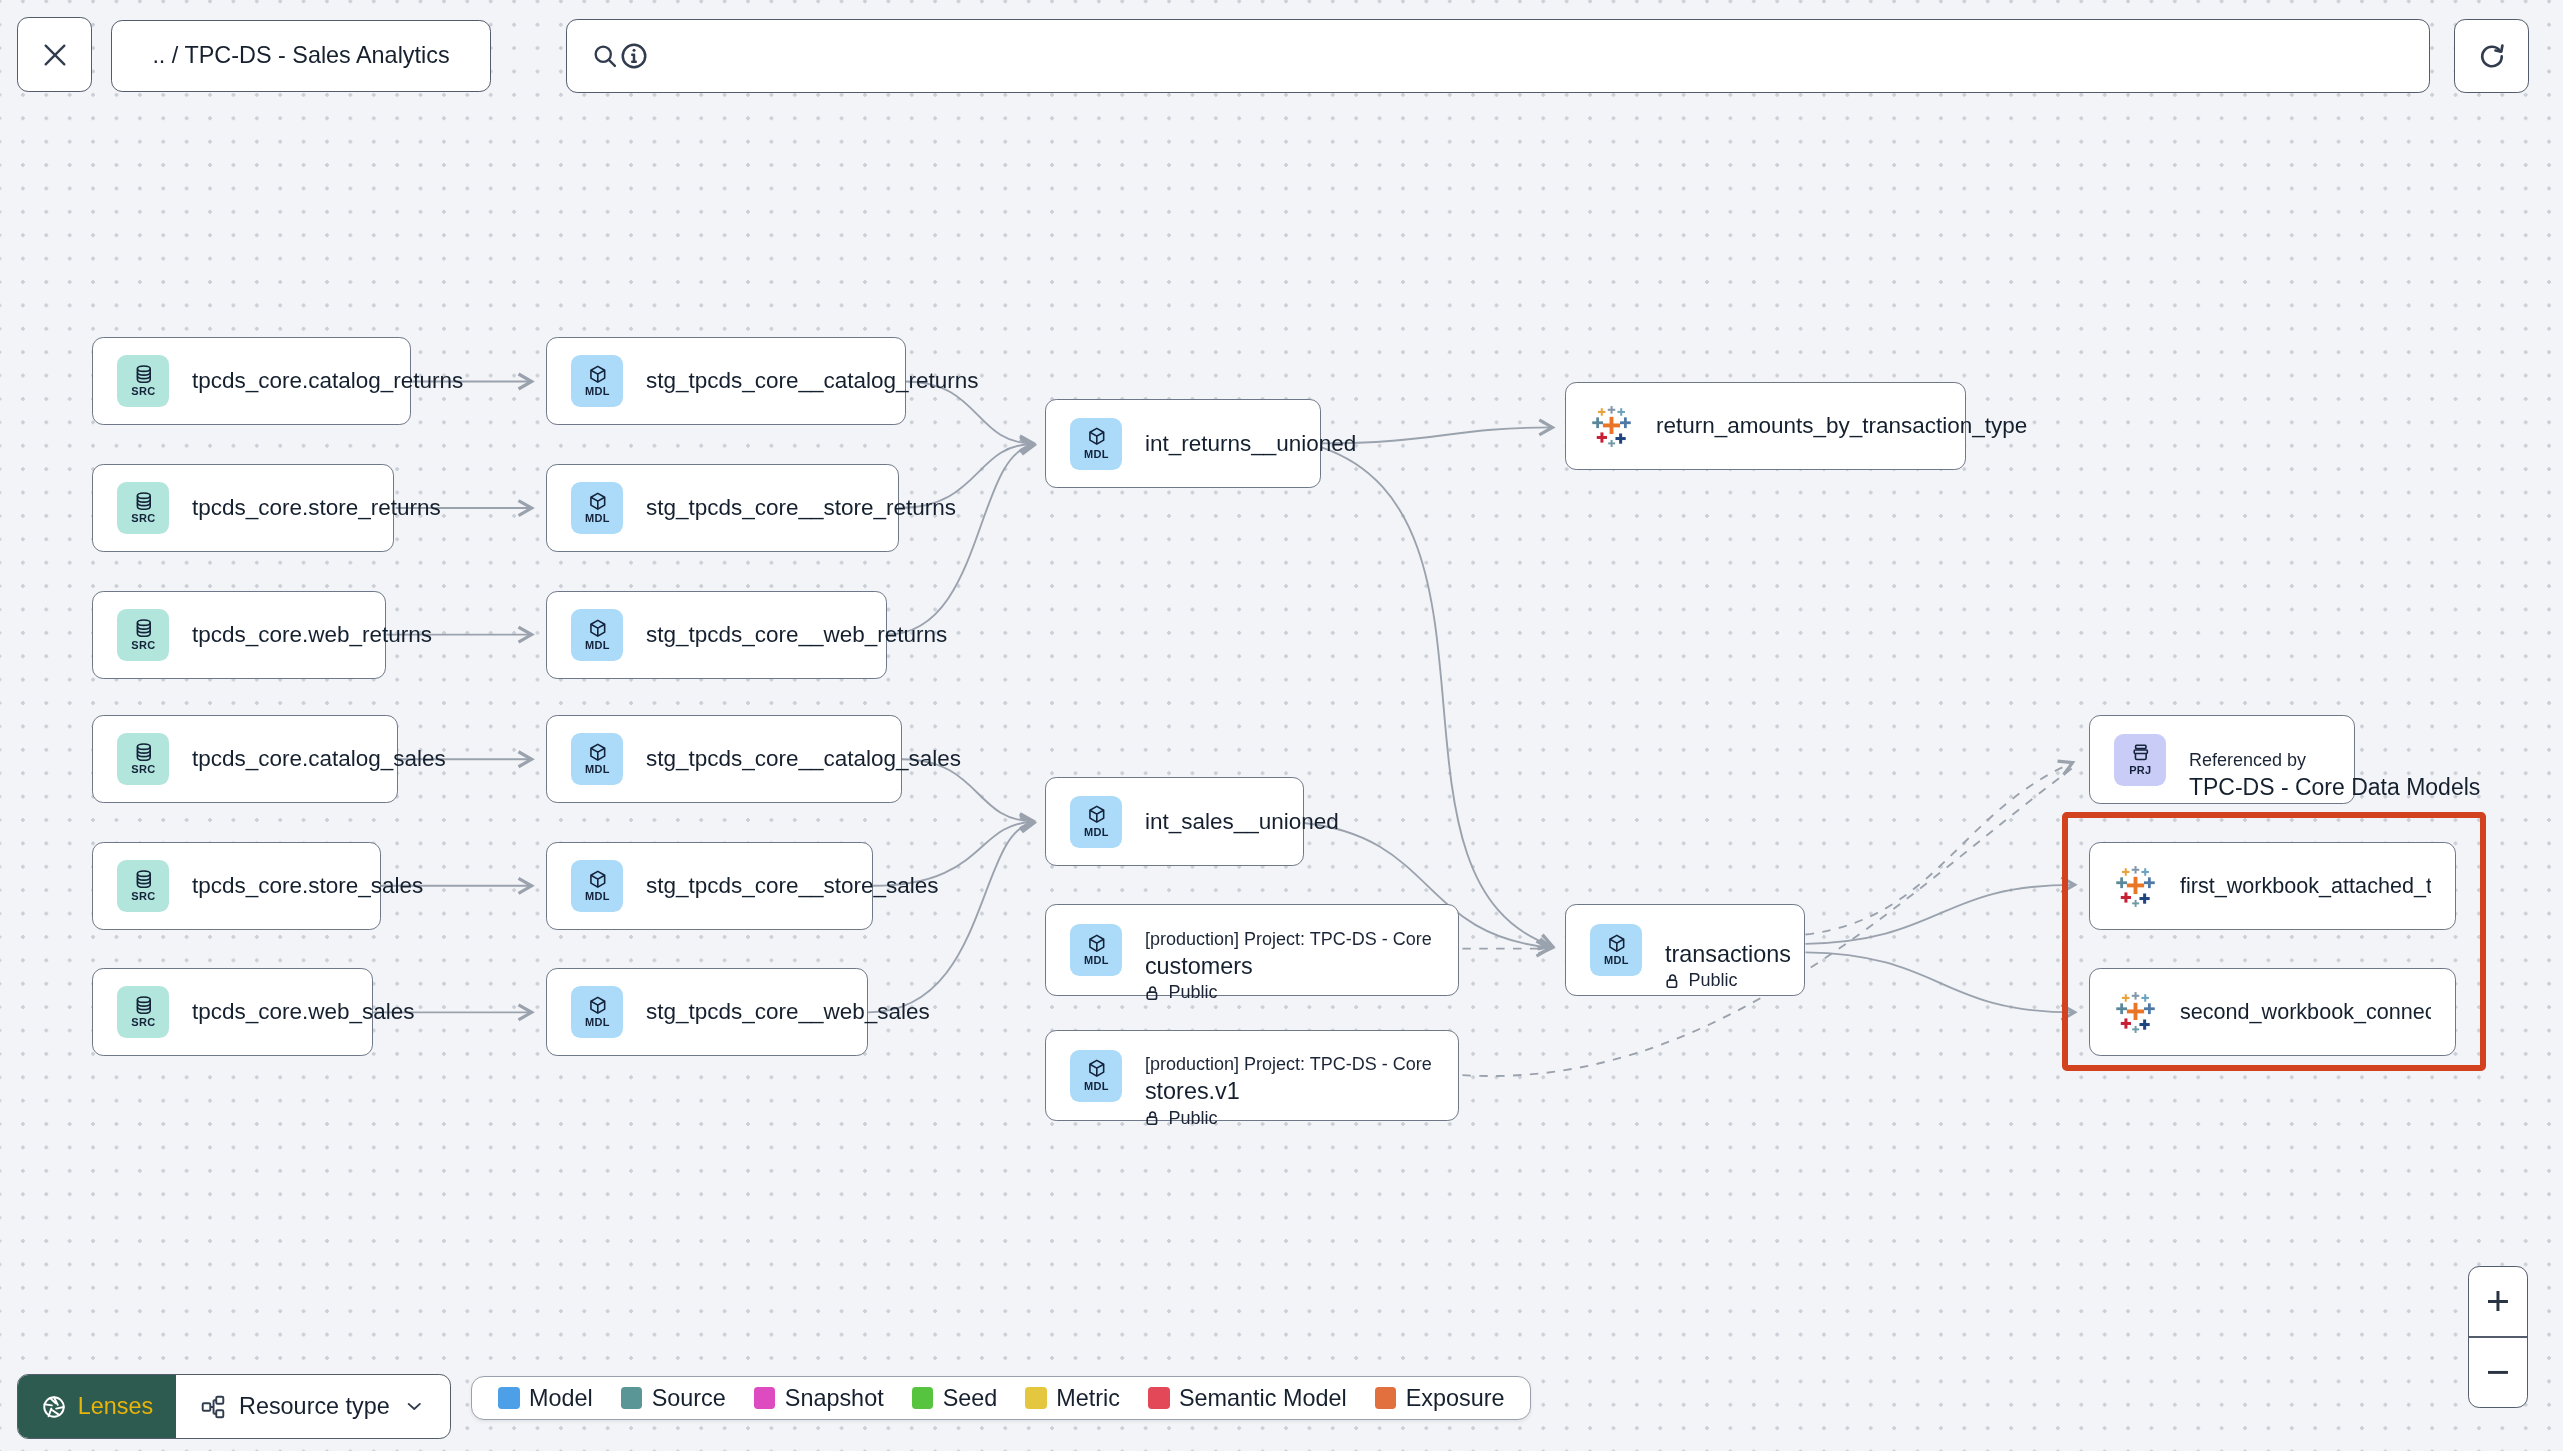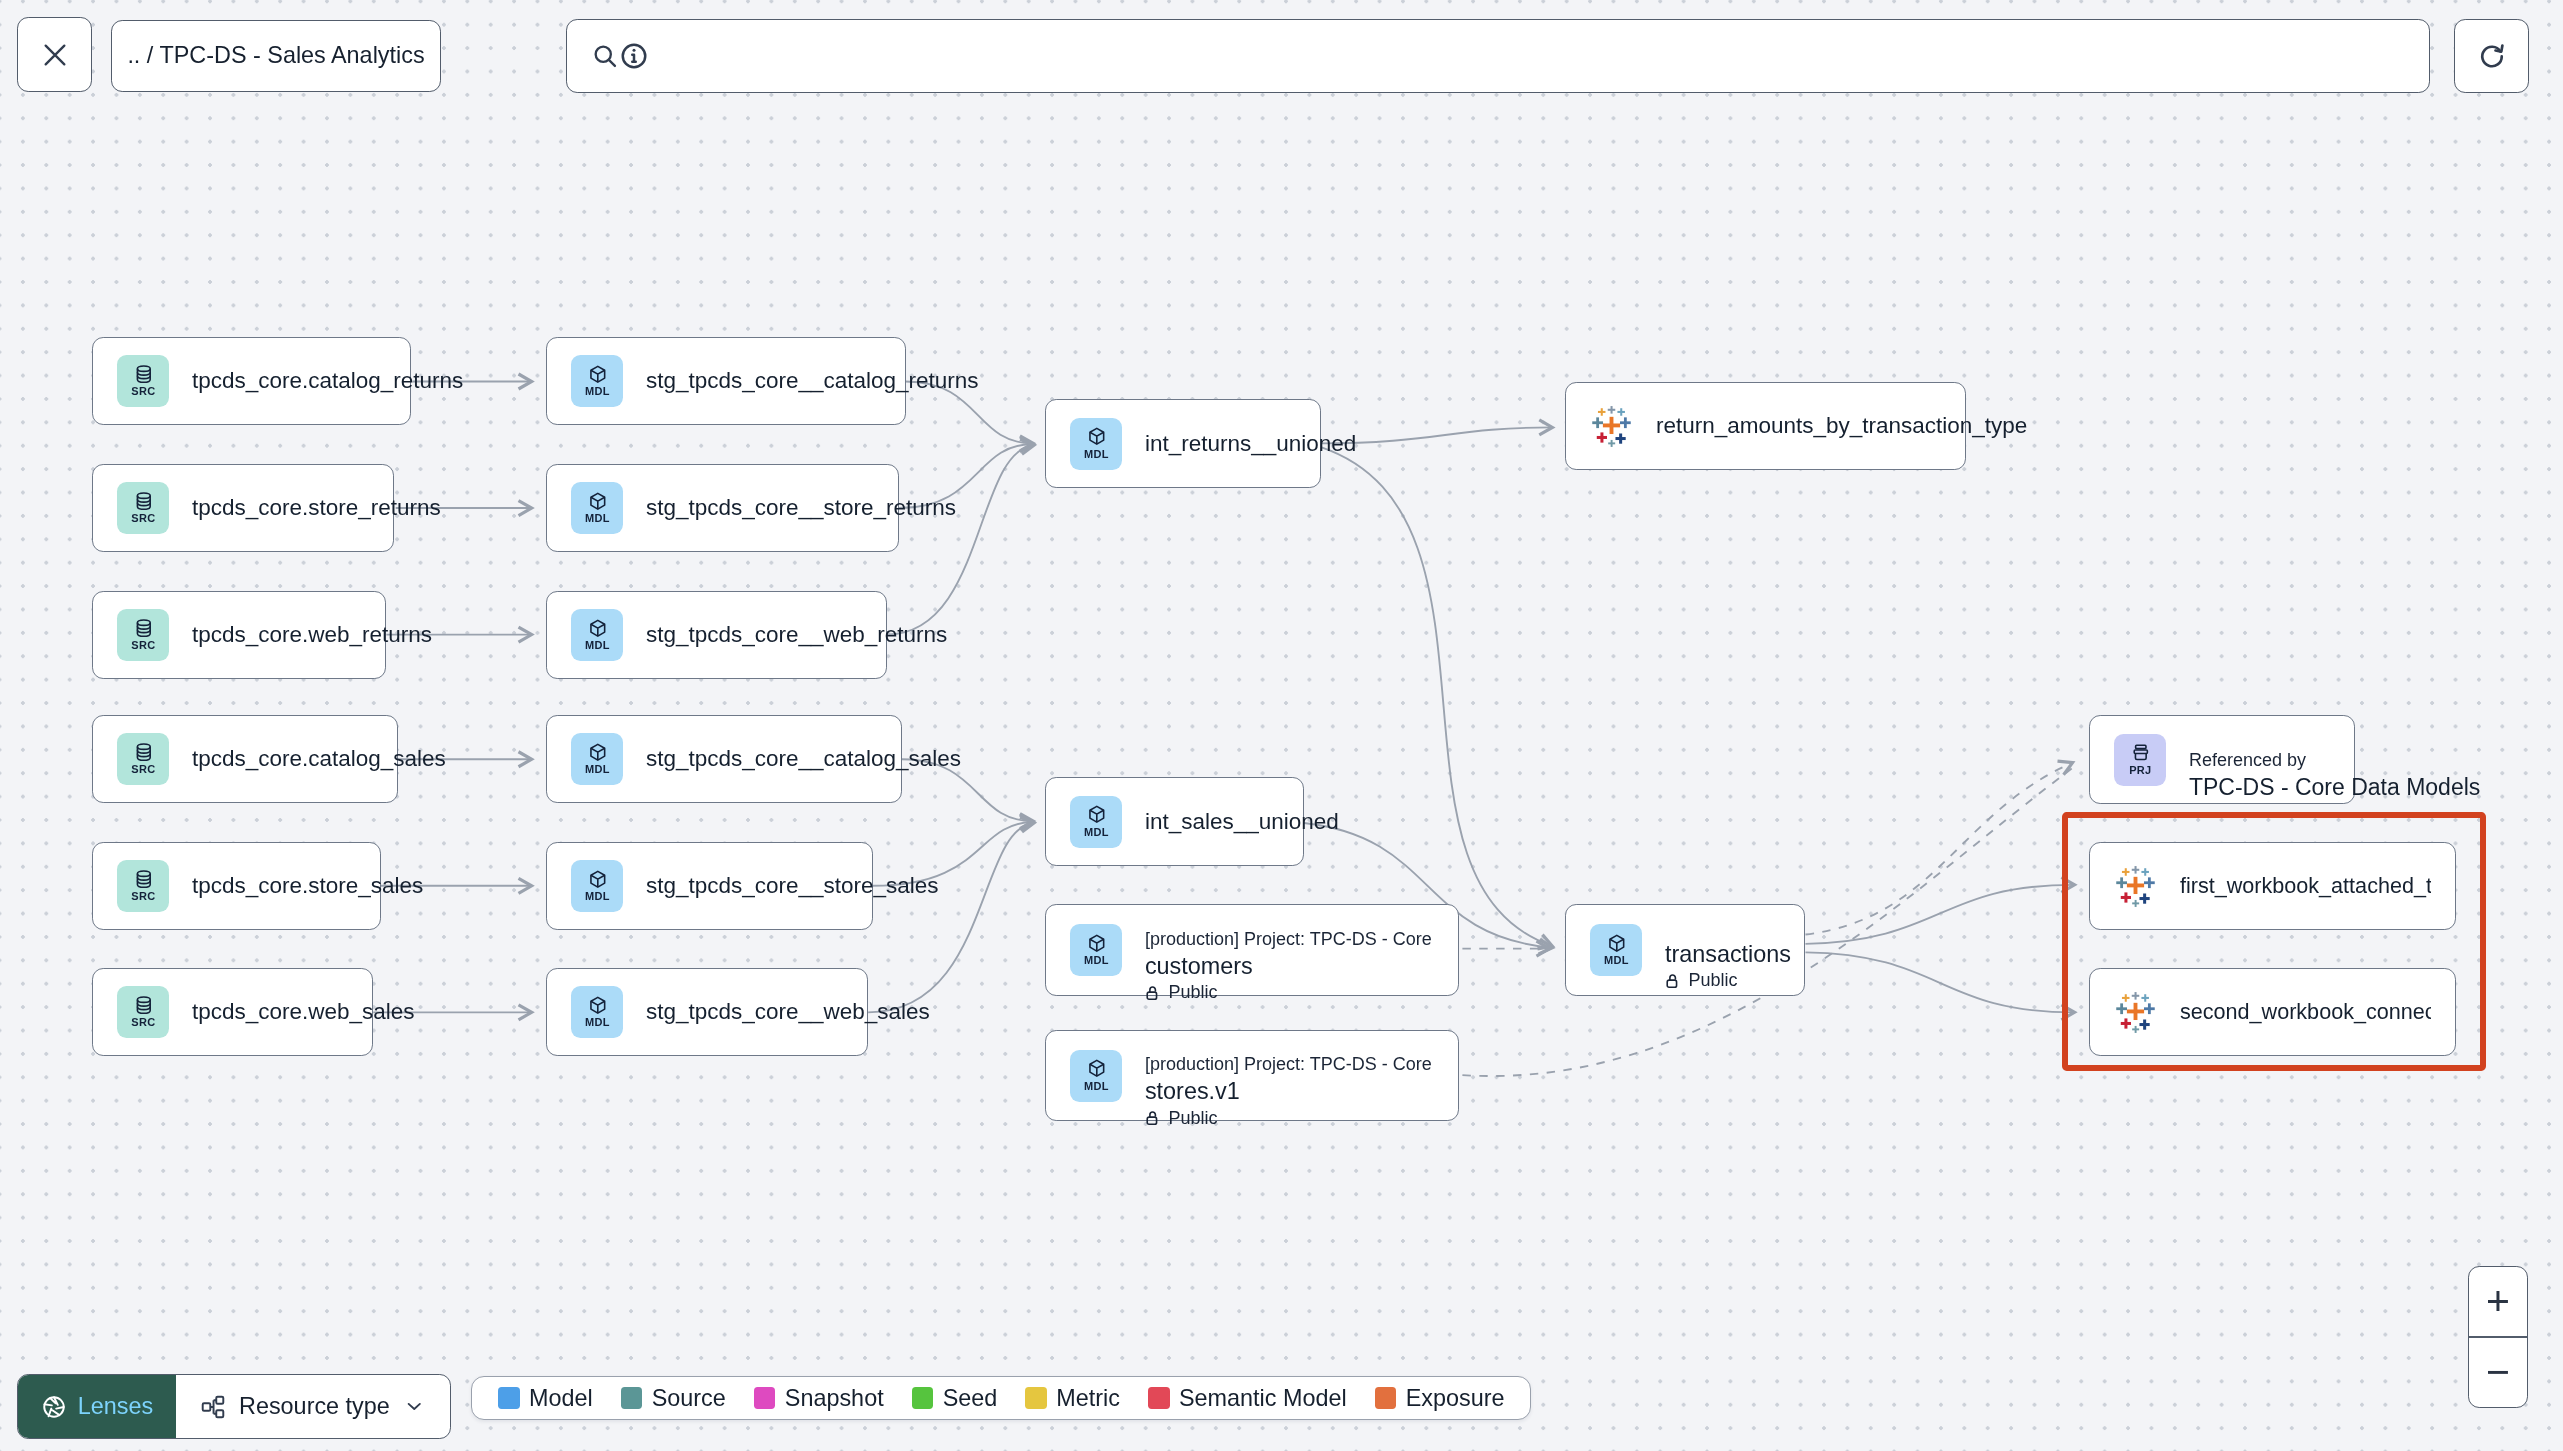--- a/index.html
+++ b/index.html
@@ -7,21 +7,21 @@
     width:2563px;height:1451px;overflow:hidden;position:relative;
     font-family:"Liberation Sans",sans-serif;color:#16202E;
     background-color:#F3F4F7;
     background-image:radial-gradient(circle,#CBD0D8 1.6px,transparent 1.7px);
     background-size:23.4px 23.4px;background-position:11.2px 13px;
   }
   
   .tbtn{position:absolute;background:#fff;border:1.9px solid #525C6B;border-radius:11.2px;
         display:flex;align-items:center;justify-content:center;box-sizing:border-box;}
   .icon-stroke{stroke:#313C4E;stroke-width:2;fill:none;stroke-linecap:round;stroke-linejoin:round;}
-  #breadcrumb-btn{left:111px;top:19.7px;width:330px;height:72px;font-size:23.4px;}
+  #breadcrumb-btn{left:111px;top:19.7px;width:380px;height:72px;font-size:23.4px;}
   #search-wrap{left:566px;top:19px;width:1864px;height:74px;justify-content:flex-start;}
   #search-input{border:none;outline:none;background:transparent;font-family:"Liberation Sans",sans-serif;
         font-size:25px;color:#16202E;flex:1;margin-left:20.6px;}
   
   .node{position:absolute;background:#fff;border:1.9px solid #6E7888;border-radius:11.2px;
         display:flex;align-items:center;gap:22.5px;padding:0 24.4px;height:88px;box-sizing:border-box;}
   .badge{width:52px;height:52px;border-radius:9.4px;flex:none;display:flex;flex-direction:column;
         align-items:center;justify-content:center;gap:0;}
   .badge svg{width:21.6px;height:21.6px;}
   .btxt{font-size:11px;font-weight:700;color:#14223A;line-height:1.15;letter-spacing:0.3px;}
@@ -37,21 +37,21 @@
   
   #edges{position:absolute;left:0;top:0;pointer-events:none;}
   .edge{fill:none;stroke:#9AA2AE;stroke-width:2;}
   .edge.dash{stroke-dasharray:9 9;}
   
   #highlight-box{position:absolute;left:2062px;top:812px;width:424px;height:259px;
         border:6.6px solid #D2421F;border-radius:4.7px;box-sizing:border-box;}
   
   #lens-group{position:absolute;left:17px;top:1374px;height:65px;display:flex;
         border:1.9px solid #525C6B;border-radius:11.2px;overflow:hidden;background:#fff;box-sizing:border-box;}
-  #lenses-btn{background:#2D5B4F;color:#7dd3fc;display:flex;align-items:center;gap:11.2px;
+  #lenses-btn{background:#2D5B4F;color:#eab308;display:flex;align-items:center;gap:11.2px;
         padding:0 22.5px;font-size:23.4px;}
   #resource-btn{display:flex;align-items:center;gap:13px;padding:0 24.4px;font-size:23.4px;color:#16202E;}
   #legend{position:absolute;left:471px;top:1376px;height:44px;display:flex;gap:28px;
         background:#fff;border:1.9px solid #9AA1AD;border-radius:13px;padding:0 26px;box-sizing:border-box;
         box-shadow:0 1.9px 3.7px rgba(30,40,60,.08);}
   .litem{display:flex;align-items:center;gap:9.4px;font-size:23.4px;color:#16202E;}
   .sw{width:21.6px;height:21.6px;border-radius:3.7px;flex:none;}
   .sw-model{background:#4D9FE8;} .sw-source{background:#5B9696;} .sw-snapshot{background:#DE4AC0;}
   .sw-seed{background:#56C43E;} .sw-metric{background:#E5C63F;} .sw-semantic{background:#E24857;}
   .sw-exposure{background:#E2703E;}

